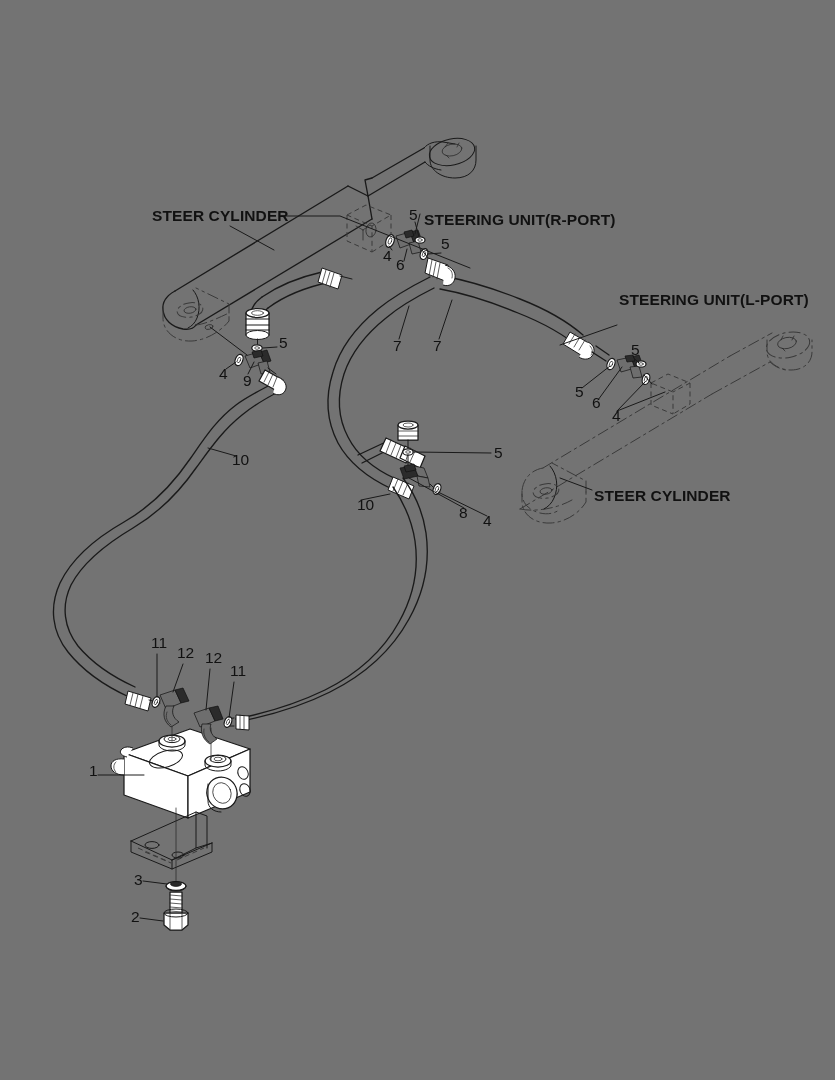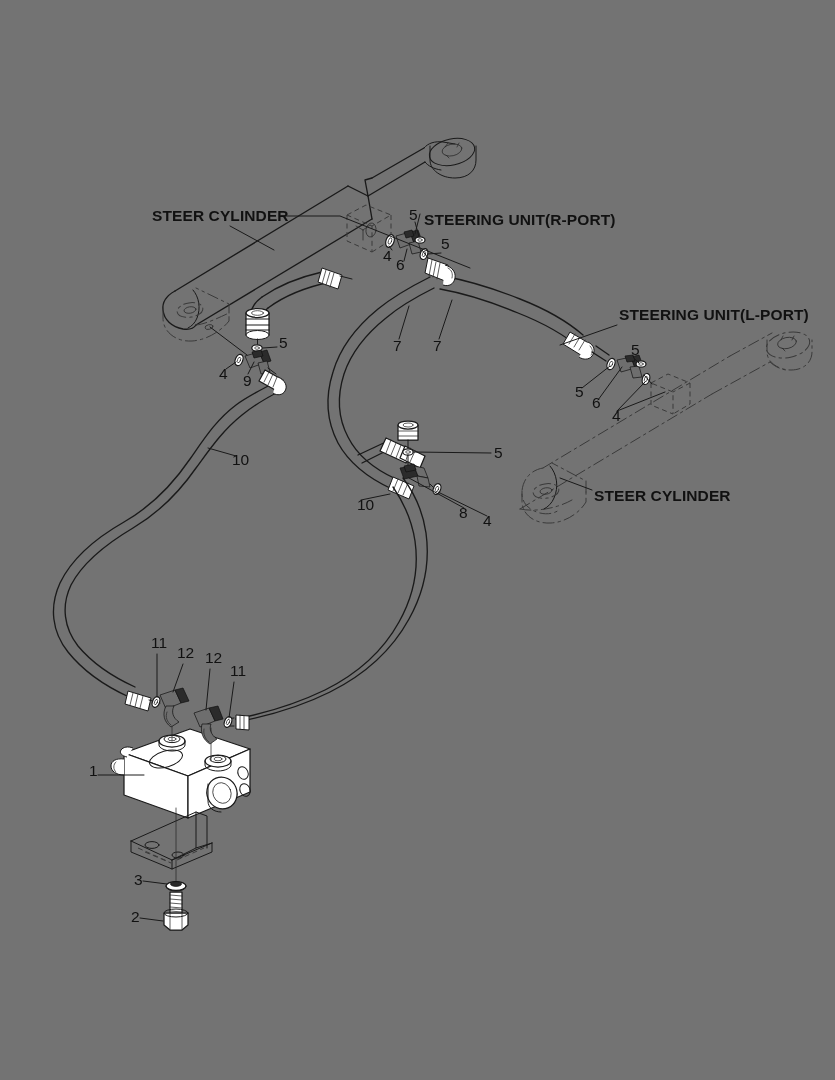--- a/index.html
+++ b/index.html
@@ -406,21 +406,21 @@
       <path class="ln-leader" d="M143,881 L167,884"></path>
       <path class="ln-leader" d="M140,918 L163,921"></path>
     </g>
 
   </svg>
 
   <div class="lbl lbl-title" style="left:152px; top:208px;">STEER CYLINDER</div>
 
   <div class="lbl lbl-title" style="left:424px; top:194px;margin-top:18px;">STEERING UNIT(R-PORT)</div>
 
-  <div class="lbl lbl-title" style="left:619px; top:307px;">STEERING UNIT(L-PORT)</div>
+  <div class="lbl lbl-title" style="left:619px; top:292px;">STEERING UNIT(L-PORT)</div>
 
   <div class="lbl lbl-title" style="left:594px; top:488px;">STEER CYLINDER</div>
 
   <div class="lbl lbl-num" style="left:409px; top:207px;">5</div>
   <div class="lbl lbl-num" style="left:441px; top:236px;">5</div>
   <div class="lbl lbl-num" style="left:383px; top:248px;">4</div>
   <div class="lbl lbl-num" style="left:396px; top:257px;">6</div>
   <div class="lbl lbl-num" style="left:393px; top:338px;">7</div>
   <div class="lbl lbl-num" style="left:433px; top:338px;">7</div>
   <div class="lbl lbl-num" style="left:279px; top:335px;">5</div>

